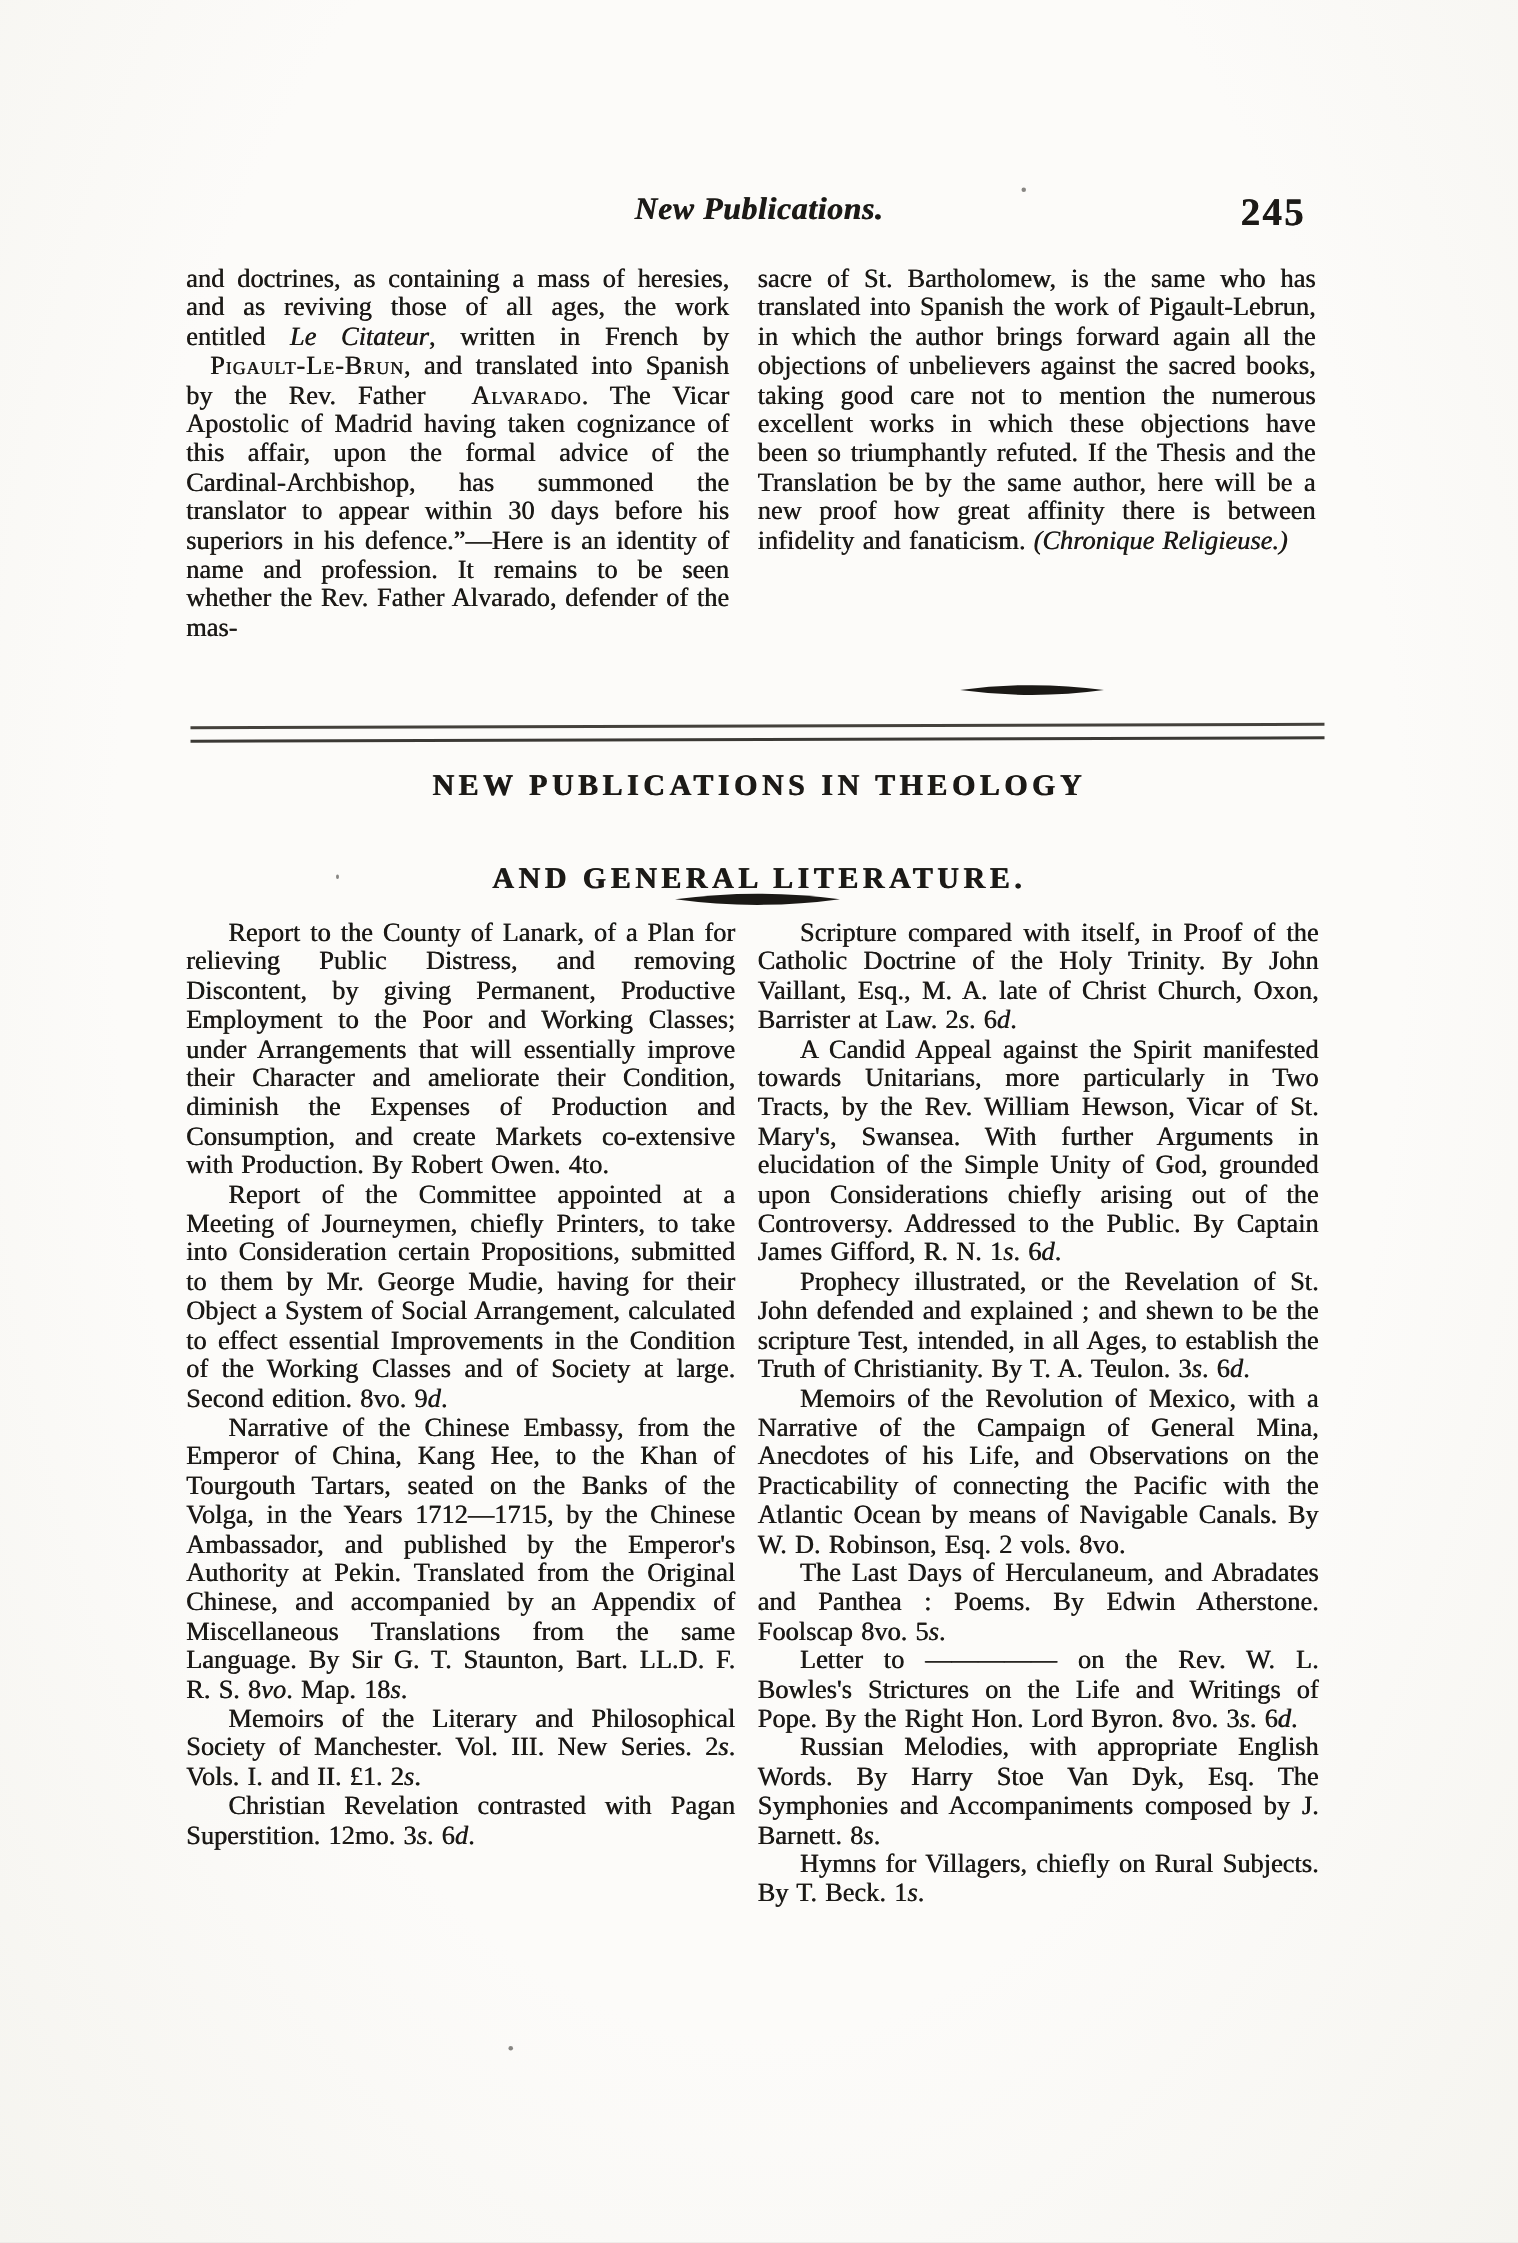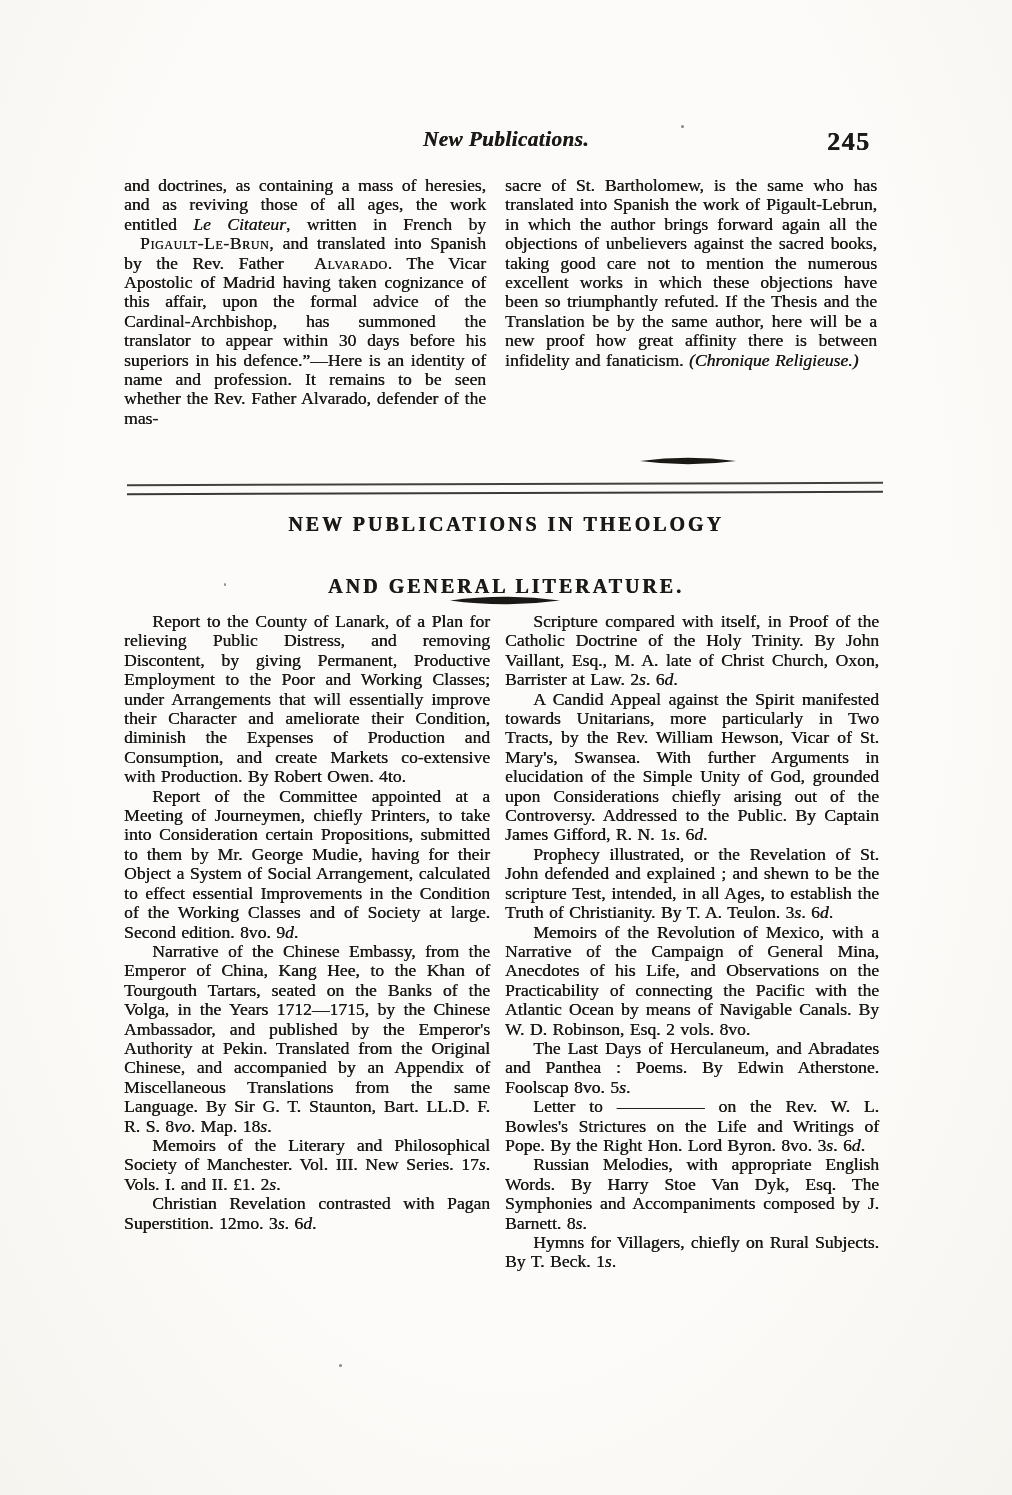--- a/index.html
+++ b/index.html
@@ -86,21 +86,21 @@
   <div class="swell" style="top:592px;left:450px;">
     <svg width="110" height="11" viewBox="0 0 110 11">
         <path d="M0,5.5 Q55,-2 110,5.5 Q55,13 0,5.5 Z" fill="#1b1916"></path>
       </svg>
   </div>
 
   <div class="col list-left">
       <p class="para indent"><span>Report to the County of Lanark, of a Plan for relieving Public Distress, and removing Discontent, by giving Permanent, Productive Employment to the Poor and Working Classes; under Arrangements that will essentially improve their Character and ameliorate their Condition, diminish the Expenses of Production and Consumption, and create Markets co-extensive with Production. By Robert Owen.  4to.</span></p>
       <p class="para indent"><span>Report of the Committee appointed at a Meeting of Journeymen, chiefly Printers, to take into Consideration certain Propositions, submitted to them by Mr. George Mudie, having for their Object a System of Social Arrangement, calculated to effect essential Improvements in the Condition of the Working Classes and of Society at large.  Second edition. 8vo.  9</span><span class="italic">d</span><span>.</span></p>
       <p class="para indent"><span>Narrative of the Chinese Embassy, from the Emperor of China, Kang Hee, to the Khan of Tourgouth Tartars, seated on the Banks of the Volga, in the Years 1712—1715, by the Chinese Ambassador, and published by the Emperor's Authority at Pekin.  Translated from the Original Chinese, and accompanied by an Appendix of Miscellaneous Translations from the same Language.  By Sir G. T. Staunton, Bart. LL.D. F. R. S.  8</span><span class="italic">vo</span><span>. Map.  18</span><span class="italic">s</span><span>.</span></p>
-      <p class="para indent"><span>Memoirs of the Literary and Philosophical Society of Manchester.  Vol. III. New Series.  17</span><span class="italic">s</span><span>. Vols. I. and II.  £1. 2</span><span class="italic">s</span><span>.</span></p>
+      <p class="para indent"><span>Memoirs of the Literary and Philosophical Society of Manchester.  Vol. III. New Series.  2</span><span class="italic">s</span><span>. Vols. I. and II.  £1. 2</span><span class="italic">s</span><span>.</span></p>
       <p class="para indent"><span>Christian Revelation contrasted with Pagan Superstition.  12mo.  3</span><span class="italic">s</span><span>. 6</span><span class="italic">d</span><span>.</span></p>
     </div>
   <div class="col list-right">
       <p class="para indent"><span>Scripture compared with itself, in Proof of the Catholic Doctrine of the Holy Trinity.  By John Vaillant, Esq., M. A. late of Christ Church, Oxon, Barrister at Law.  2</span><span class="italic">s</span><span>. 6</span><span class="italic">d</span><span>.</span></p>
       <p class="para indent"><span>A Candid Appeal against the Spirit manifested towards Unitarians, more particularly in Two Tracts, by the Rev. William Hewson, Vicar of St. Mary's, Swansea.  With further Arguments in elucidation of the Simple Unity of God, grounded upon Considerations chiefly arising out of the Controversy.  Addressed to the Public.  By Captain James Gifford, R. N.  1</span><span class="italic">s</span><span>. 6</span><span class="italic">d</span><span>.</span></p>
       <p class="para indent"><span>Prophecy illustrated, or the Revelation of St. John defended and explained ; and shewn to be the scripture Test, intended, in all Ages, to establish the Truth of Christianity.  By T. A. Teulon.  3</span><span class="italic">s</span><span>. 6</span><span class="italic">d</span><span>.</span></p>
       <p class="para indent"><span>Memoirs of the Revolution of Mexico, with a Narrative of the Campaign of General Mina, Anecdotes of his Life, and Observations on the Practicability of connecting the Pacific with the Atlantic Ocean by means of Navigable Canals. By W. D. Robinson, Esq.  2 vols.  8vo.</span></p>
       <p class="para indent"><span>The Last Days of Herculaneum, and Abradates and Panthea :  Poems.  By Edwin Atherstone.  Foolscap 8vo.  5</span><span class="italic">s</span><span>.</span></p>
       <p class="para indent"><span>Letter to ————— on the Rev. W. L. Bowles's Strictures on the Life and Writings of Pope.  By the Right Hon. Lord Byron.  8vo.  3</span><span class="italic">s</span><span>. 6</span><span class="italic">d</span><span>.</span></p>
       <p class="para indent"><span>Russian Melodies, with appropriate English Words.  By Harry Stoe Van Dyk, Esq.  The Symphonies and Accompaniments composed by J. Barnett. 8</span><span class="italic">s</span><span>.</span></p>

